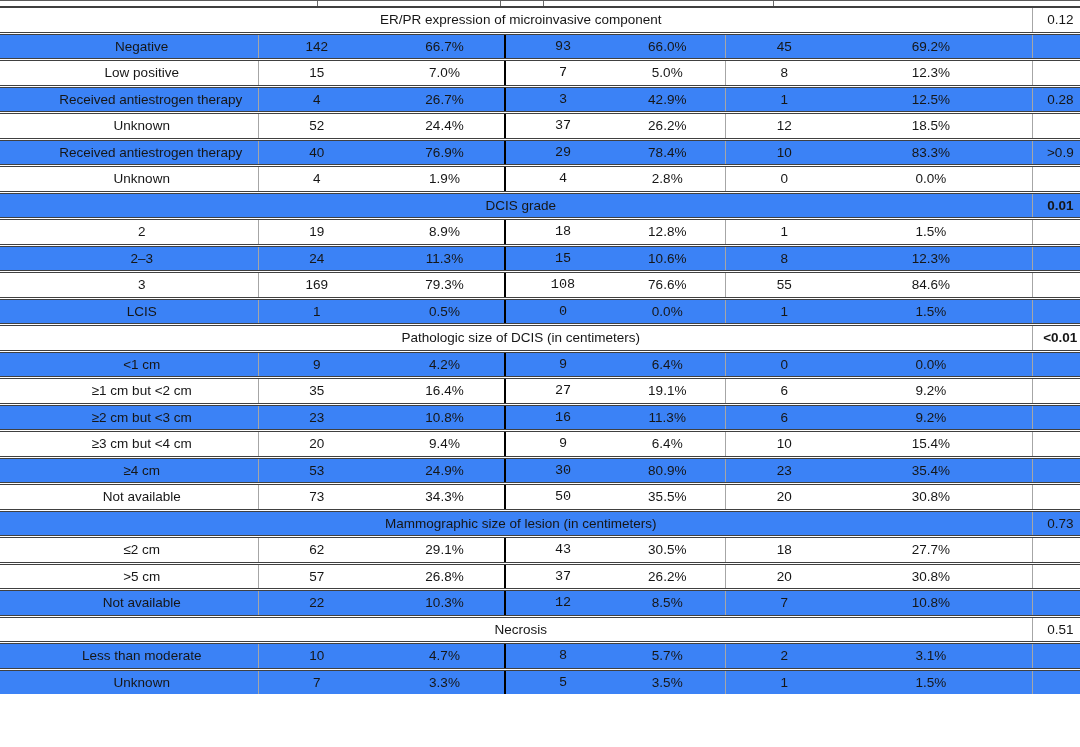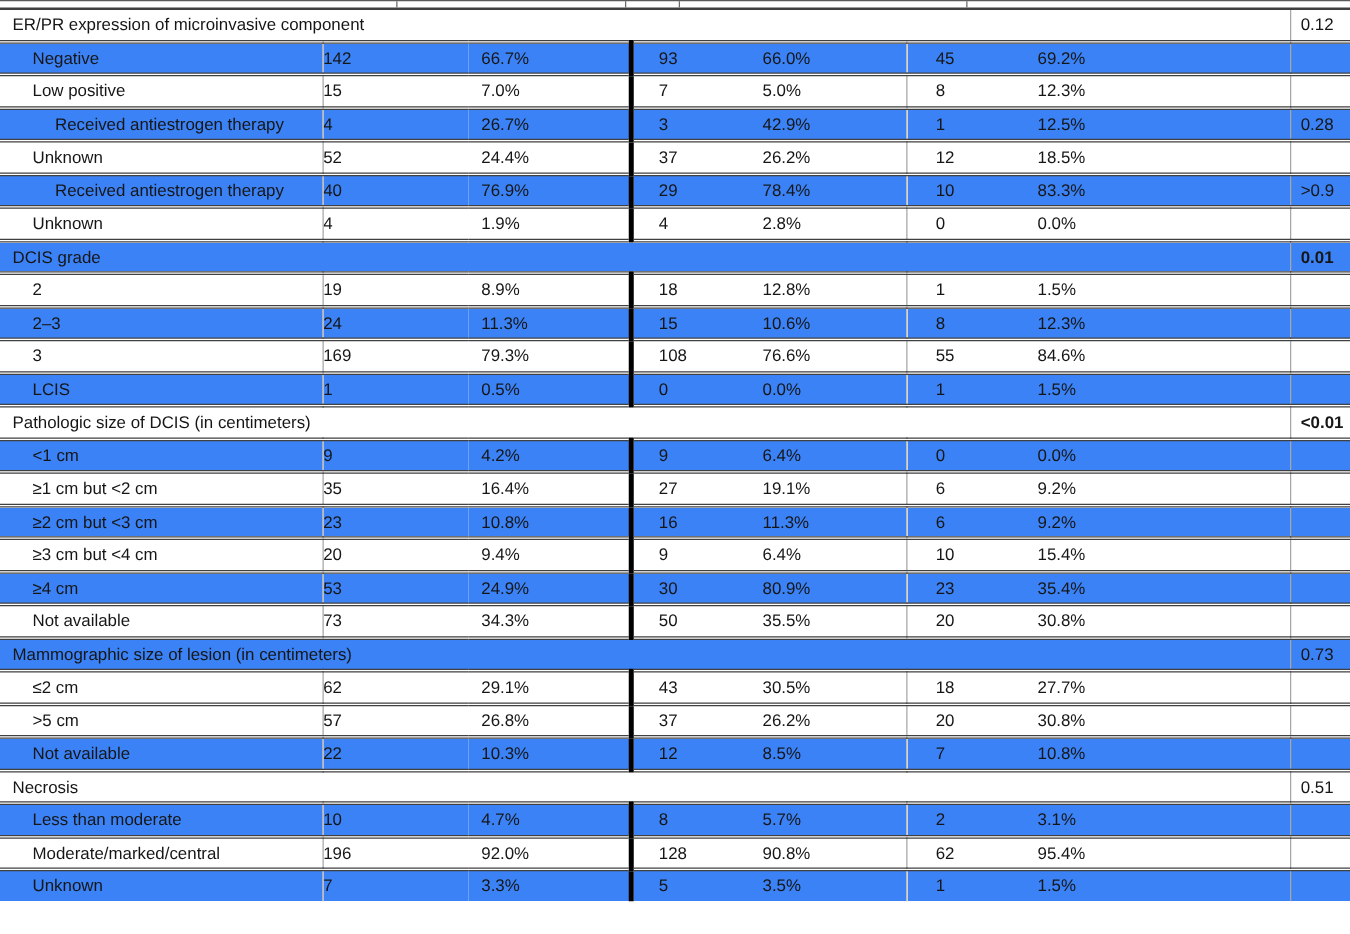--- a/index.html
+++ b/index.html
@@ -25,40 +25,41 @@
     height: 5px;
     background: #6a6a6a;
   }
   table.main {
     border-collapse: collapse;
     table-layout: fixed;
     width: 1080px;
   }
   table.main tr {
     border-top: 3px double #404040;
+    text-align: center;
   }
   table.main tr:first-child {
     border-top: none;
   }
   tr.stripe { background: #3b82f6; }
   td {
     height: 23.5px;
     padding: 0;
     font-size: 13.5px;
     color: #161616;
     vertical-align: middle;
     white-space: nowrap;
     overflow: hidden;
   }
   td.label.indent0 { padding-left: 10px; }
   td.label.indent1 { padding-left: 26px; }
   td.label.indent2 { padding-left: 44px; }
   td.n1 { border-left: 1px solid #a6a6a6; }
   td.p1 { padding-left: 10px; }
-  td.n2 { border-left: 4px solid #000000; padding-left: 20px; }
+  td.n2 { border-left: 2px solid #000000; padding-left: 20px; font-family: Liberation Mono, monospace; }
   td.p2 { padding-left: 10px; }
   td.n3 { border-left: 1px solid #a6a6a6; padding-left: 23px; }
   td.p3 { padding-left: 10px; }
   td.pv { border-left: 1px solid #a6a6a6; padding-left: 8px; }
   td.pv.bold { font-weight: bold; }
 </style>
 </head>
 <body>
 
 <div class="top-strip">
@@ -293,30 +294,20 @@
       <tr class="stripe">
         <td class="label indent1">Less than moderate</td>
         <td class="n1">10</td>
         <td class="p1">4.7%</td>
         <td class="n2">8</td>
         <td class="p2">5.7%</td>
         <td class="n3">2</td>
         <td class="p3">3.1%</td>
         <td class="pv"></td>
       </tr>
-      <tr>
-        <td class="label indent1">Moderate/marked/central</td>
-        <td class="n1">196</td>
-        <td class="p1">92.0%</td>
-        <td class="n2">128</td>
-        <td class="p2">90.8%</td>
-        <td class="n3">62</td>
-        <td class="p3">95.4%</td>
-        <td class="pv"></td>
-      </tr>
       <tr class="stripe">
         <td class="label indent1">Unknown</td>
         <td class="n1">7</td>
         <td class="p1">3.3%</td>
         <td class="n2">5</td>
         <td class="p2">3.5%</td>
         <td class="n3">1</td>
         <td class="p3">1.5%</td>
         <td class="pv"></td>
       </tr>

